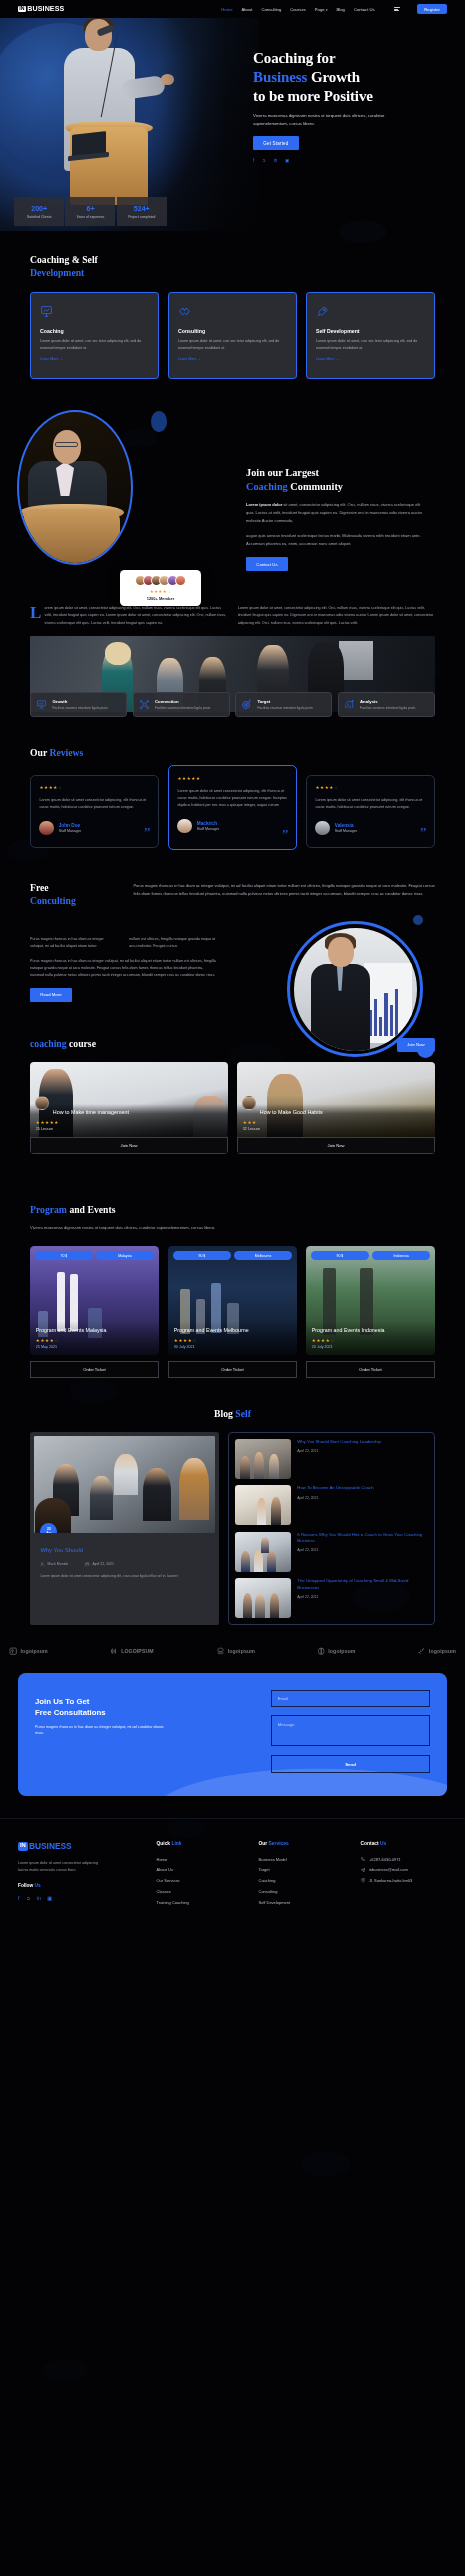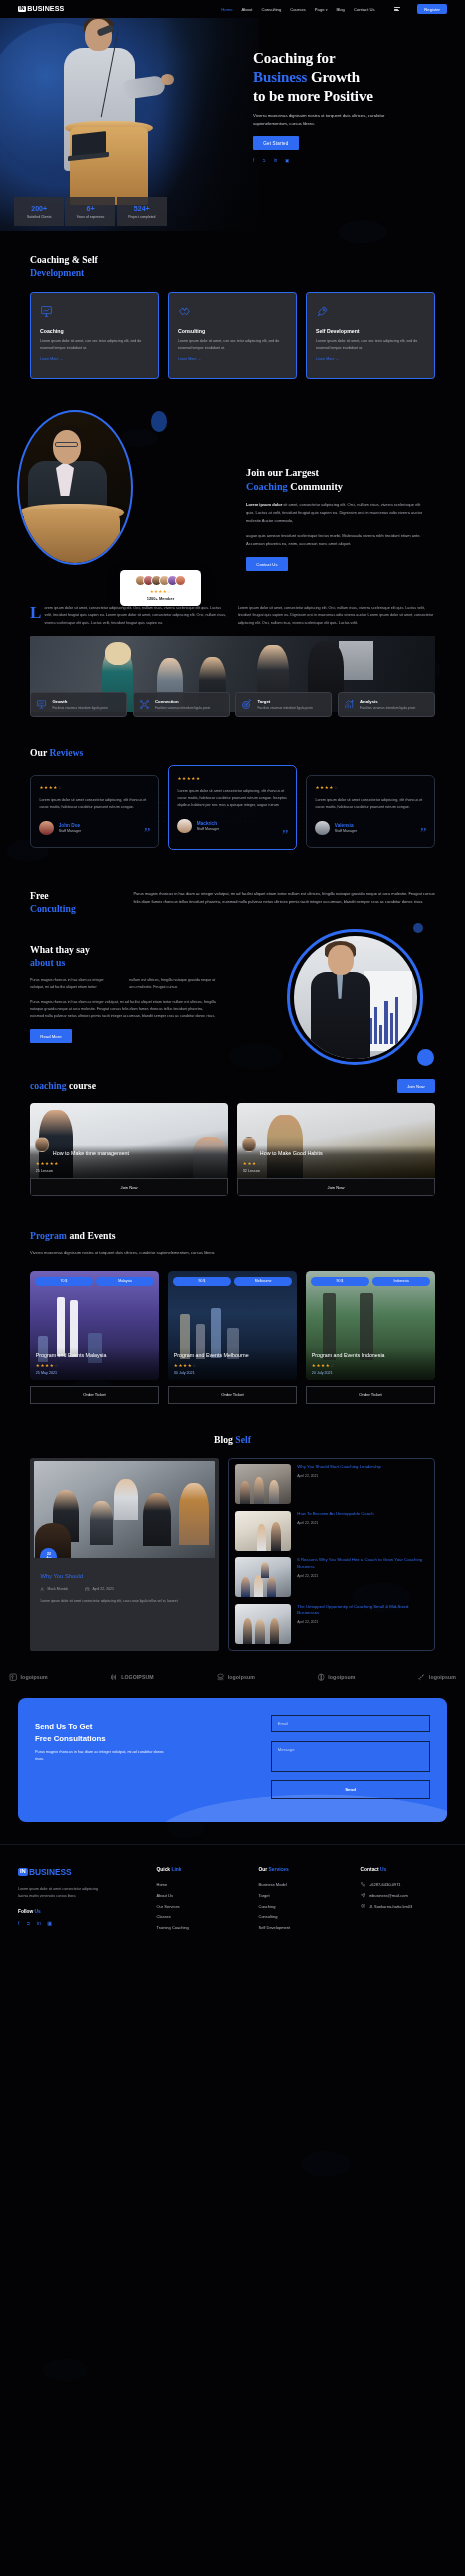--- a/index.html
+++ b/index.html
@@ -153,21 +153,21 @@
   .rev-stars{font-size:4.5px;color:#f5a623;letter-spacing:0.6px;}
   .rev-stars .off{color:#6b5a33;}
   .rev-card p{margin-top:6.5px;font-size:3.7px;line-height:1.9;color:#a6a8b0;}
   .rev-person{margin-top:10.3px;display:flex;gap:5.2px;align-items:center;}
   .rev-av{width:14.2px;height:14.2px;border-radius:50%;flex:0 0 14.2px;}
   .rev-person b{display:block;font-size:4.7px;color:#2f6bf2;}
   .rev-person span{display:block;font-size:3.6px;color:#b2b4bc;margin-top:1.3px;}
   .quote{position:absolute;right:7.8px;bottom:6.5px;font-family:"Liberation Serif",serif;font-size:14.2px;color:#2f6bf2;opacity:.85;line-height:1;}
 
   
-  .freecon{position:relative;margin-top:34px;}
+  .freecon{position:relative;margin-top:26px;}
   .fc-top{display:flex;gap:19.4px;align-items:flex-start;}
   .fc-top .sec-title{flex:0 0 84px;}
   .fc-top p{flex:1;font-size:4px;line-height:1.95;color:#b0b2ba;}
   .about{position:relative;margin-top:28.4px;}
   .about h2{font-family:"Liberation Serif",serif;font-weight:700;font-size:9.7px;line-height:1.32;}
   .about-cols{display:flex;gap:11.6px;margin-top:7.8px;max-width:187px;}
   .about-cols p{flex:1;font-size:3.7px;line-height:1.9;color:#a6a8b0;}
   .about-long{margin-top:7.8px;max-width:187px;font-size:3.7px;line-height:1.9;color:#a6a8b0;}
   .btn-read{margin-top:9px;background:#2f6bf2;border:none;color:#fff;font-size:4.3px;padding:4.5px 10.3px;border-radius:1.3px;cursor:pointer;}
   .fc-photo{position:absolute;right:5.2px;top:-26px;width:162px;height:168px;}
@@ -200,21 +200,21 @@
   .ci3p{left:30px;top:11.6px;width:36px;height:63px;background:linear-gradient(180deg,#c79a72 0%,#b79a6e 34%,#2a2e34 100%);}
   .course-info{position:absolute;left:0;right:0;bottom:0;padding:5.2px 5.8px 5.8px;background:linear-gradient(180deg,rgba(0,0,0,0) 0%,rgba(0,0,0,.55) 30%,rgba(0,0,0,.82) 100%);}
   .course-av{position:absolute;left:5.2px;top:-7.8px;width:14.2px;height:14.2px;border-radius:50%;background:linear-gradient(180deg,#c8a07c,#3a2c22);border:0.6px solid rgba(255,255,255,.25);}
   .course-info h3{margin-left:17px;font-size:5.4px;font-weight:400;line-height:1.25;color:#fff;}
   .course-stars{margin-top:3.9px;font-size:4.5px;color:#f5a623;letter-spacing:0.6px;}
   .course-stars .off{color:#6b5a33;}
   .course-lesson{margin-top:2.6px;font-size:3.7px;color:#d2d4da;}
   .btn-joinnow{margin-top:0;width:100%;background:#0a0a0c;border:0.6px solid #3a3d45;color:#e6e7eb;font-size:4.1px;padding:5.2px 0;cursor:pointer;}
 
   
-  .program{margin-top:34px;}
+  .program{margin-top:50px;}
   .prog-grid{display:flex;gap:9px;margin-top:14.2px;}
   .prog{flex:1;}
   .prog-card{border-radius:4.5px;overflow:hidden;position:relative;height:109px;}
   .pc1{background:linear-gradient(180deg,#6f62b8 0%,#4b3f8c 40%,#1b1a3a 100%);}
   .pc2{background:linear-gradient(180deg,#14243e 0%,#1d3354 38%,#0b1322 100%);}
   .pc3{background:linear-gradient(180deg,#9db1a7 0%,#4e7a55 40%,#20351f 100%);}
   .pill-row{position:absolute;left:5.2px;right:5.2px;top:5.2px;display:flex;gap:3.9px;z-index:3;}
   .pill{background:#2f6bf2;color:#fff;font-size:3.5px;border-radius:9px;padding:2.6px 0;text-align:center;flex:1;}
   .tower{position:absolute;background:rgba(255,255,255,.9);border-radius:1.9px 1.9px 0 0;}
   .pc-info{position:absolute;left:0;right:0;bottom:0;padding:5.8px;background:linear-gradient(180deg,rgba(0,0,0,0),rgba(0,0,0,.62));}
@@ -569,24 +569,20 @@
               <i style="left:31px;height:47px"></i>
           </div>
           <div class="fc-man-b"></div>
             <div class="fc-tie"></div>
           <div class="fc-man-hair"></div>
             <div class="fc-man-h"></div>
         </div>
         <div class="fc-dot"></div>
         <div class="fc-dot2"></div>
       </div>
-      <h2>
-        <span>What thay say</span><br>
-        <span class="blue">about us</span>
-      </h2>
       <div class="about-cols">
         <p>Purus magnis rhoncus in hac diam ac integer volutpat, mi ad facilisi aliquet etiam tortor</p>
         <p>nullam est ultrices, fringilla natoque gravida neque at arcu molestie. Feugiat cursus</p>
       </div>
       <p class="about-long">Purus magnis rhoncus in hac diam ac integer volutpat, mi ad facilisi aliquet etiam tortor nullam est ultrices, fringilla natoque gravida neque at arcu molestie. Feugiat cursus felis diam fames rhoncus tellus tincidunt pharetra, euismod nulla pulvinar netus ultricies primis taciti integer accumsan, blandit semper cras ac curabitur donec risus.</p>
       <button class="btn-read">Read More</button>
     </div>
   </div>
 
   <div class="section courses">
@@ -816,21 +812,21 @@
           <circle cx="19" cy="5" r="1.4"></circle>
         </svg>
       <span>logoipsum</span>
     </div>
   </div>
 
   <div class="cta">
     <div class="cta-wave"></div>
     <div class="cta-left">
       <h2>
-        <span>Send Us To Get</span><br>
+        <span>Join Us To Get</span><br>
         <span>Free Consultations</span>
       </h2>
       <p>Purus magnis rhoncus in hac diam ac integer volutpat, mi ad  curabitur donec risus.</p>
     </div>
     <div class="cta-right">
       <input type="text" placeholder="Email" style="">
       <textarea placeholder="Message" style=""></textarea>
       <button class="btn-send">Send</button>
     </div>
   </div>

